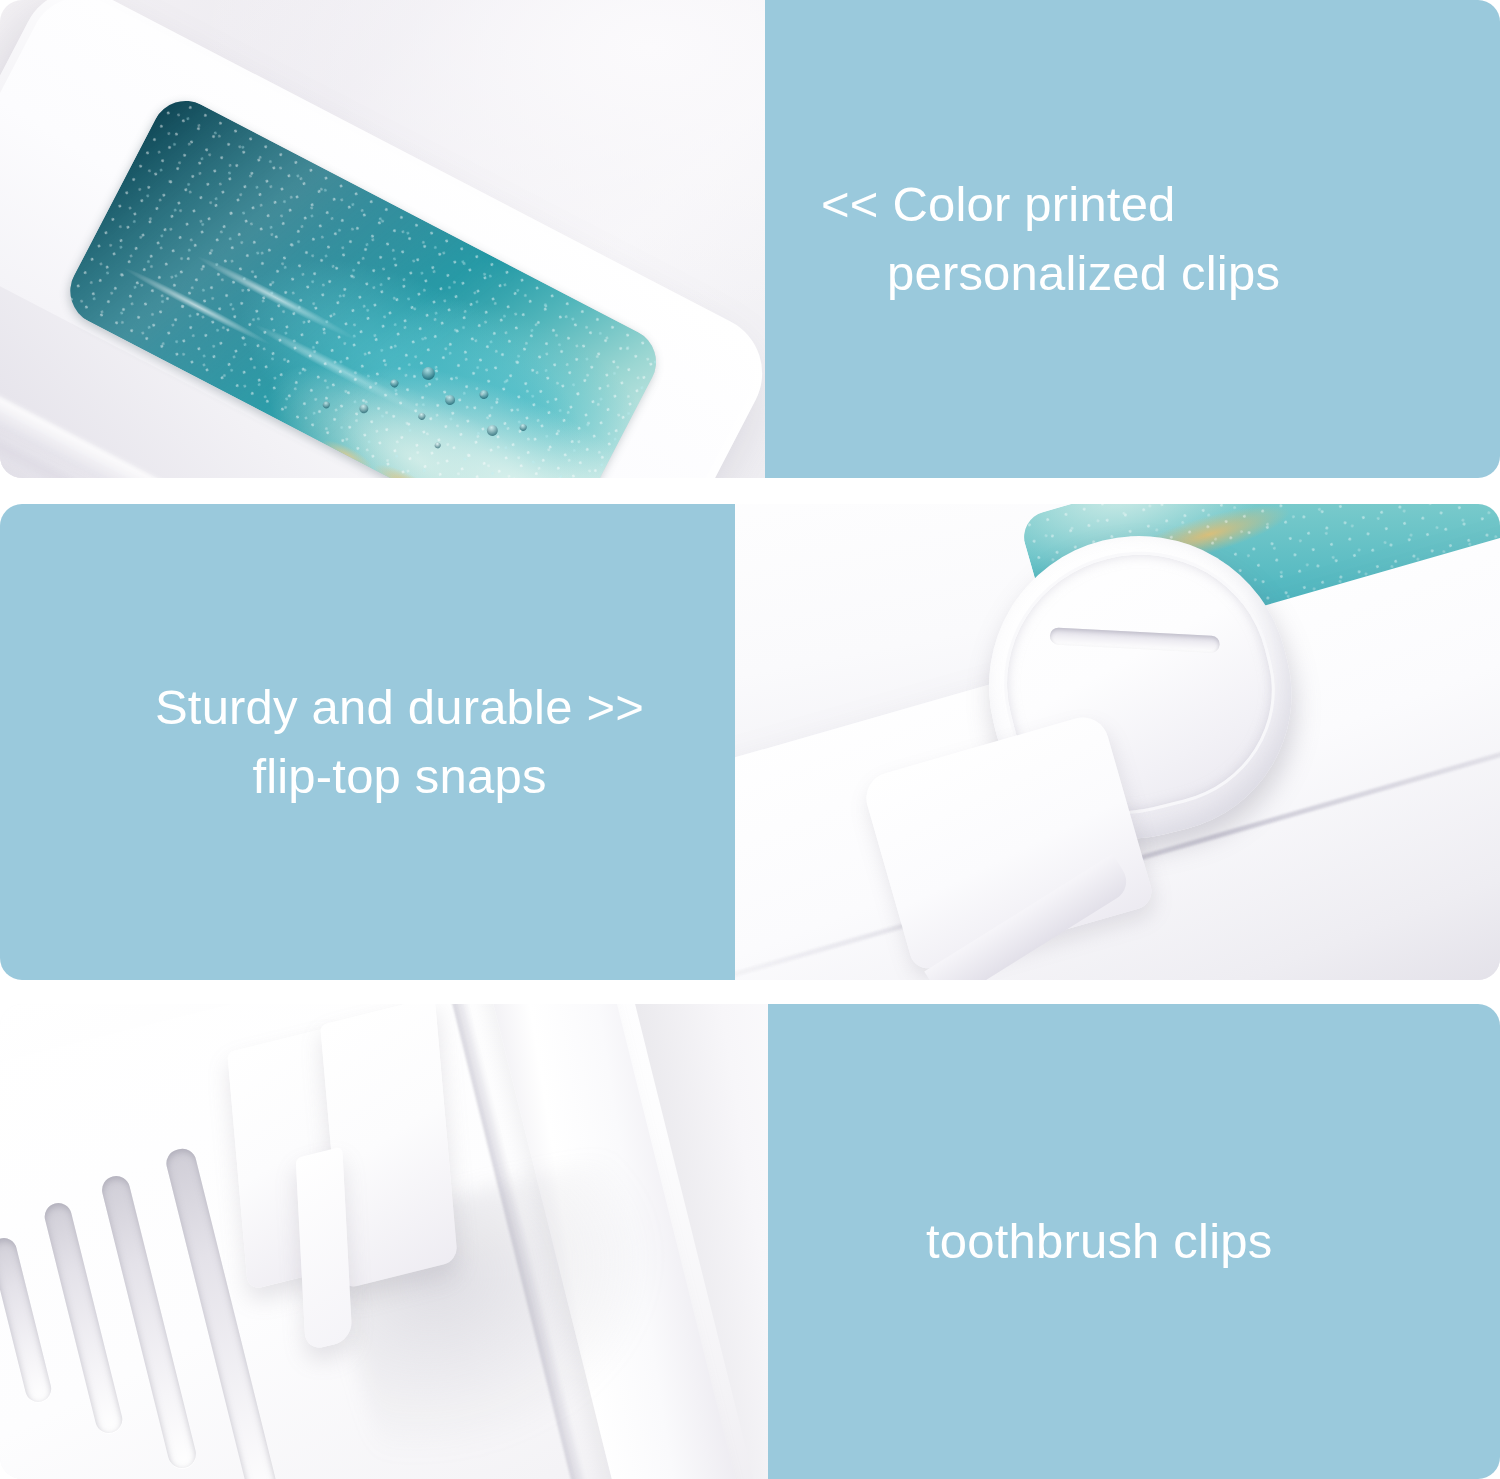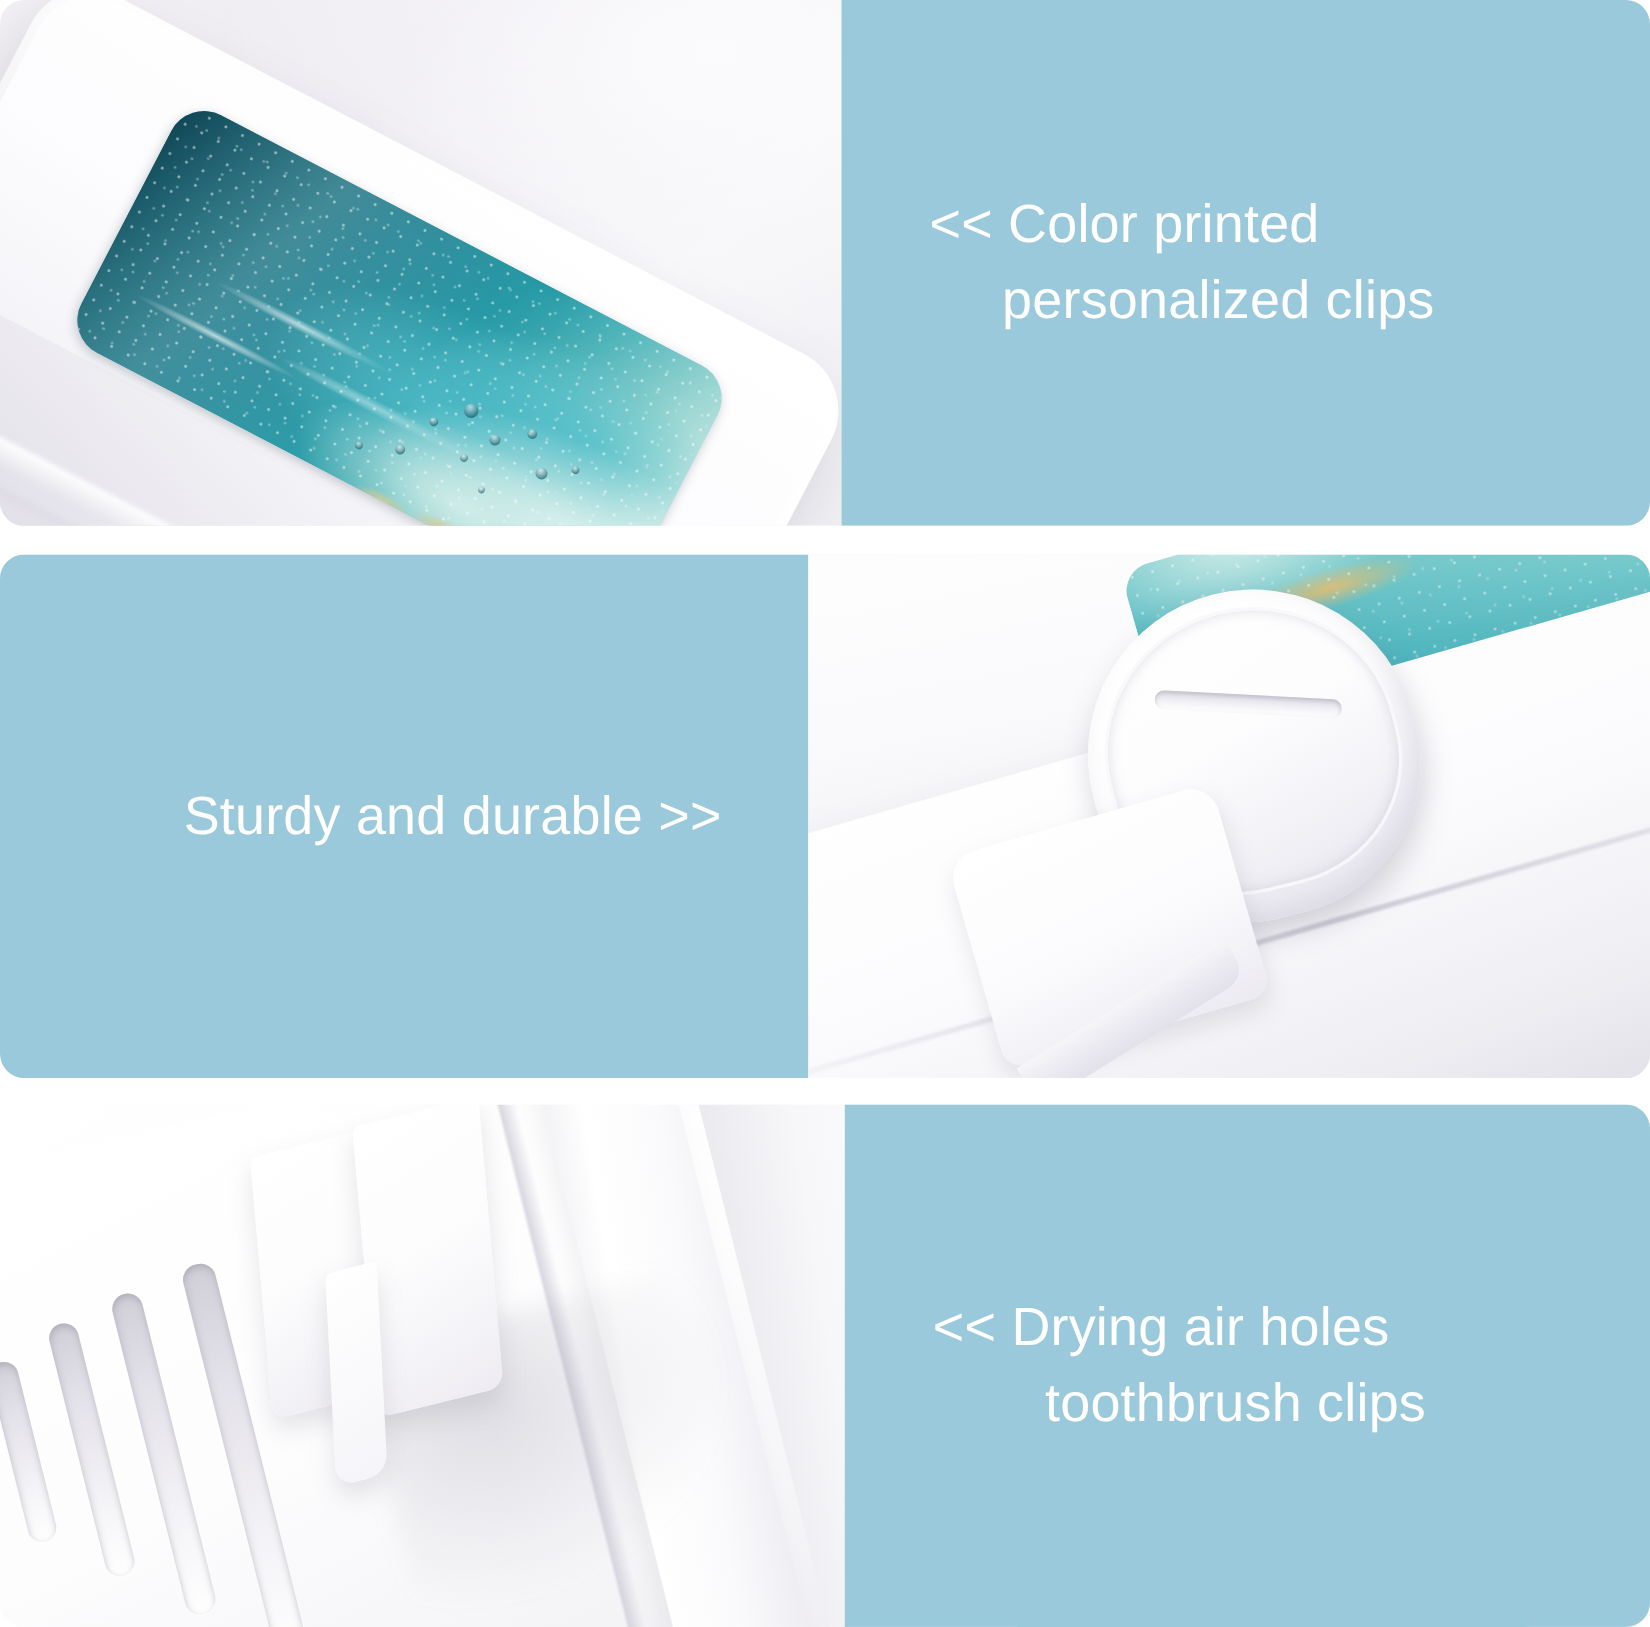--- a/index.html
+++ b/index.html
@@ -32,21 +32,20 @@
     flex:1 1 auto;
     background:#9ac9dc;
     display:flex;
     align-items:center;
     position:relative;
   }
   .caption-inner{
     padding-left:56px;
     padding-right:32px;
     width:100%;
-    margin-left:24px;
   }
   .cap-line{
     color:#ffffff;
     font-size:49px;
     line-height:1.40;
     letter-spacing:.2px;
     white-space:nowrap;
     font-weight:400;
   }
   .cap-line.indent{ padding-left:66px; }
@@ -357,20 +356,21 @@
         <div class="cap-line">&lt;&lt;  Color printed</div>
         <div class="cap-line indent">personalized clips</div>
       </div>
     </div>
   </div>
 
   <div class="row row-2">
     <div class="caption" style="flex:0 0 735px;">
       <div class="caption-inner">
         <div class="cap-line">Sturdy and durable  &gt;&gt;</div>
+        <div class="cap-line">flip-top snaps</div>
       </div>
     </div>
 
     <div class="photo p2" style="flex:1 1 auto;">
       <div class="bg"></div>
       <div class="c2-lid"></div>
       <div class="c2-decal">
           <span class="spk"></span>
         </div>
       <div class="c2-body"></div>
@@ -397,19 +397,18 @@
       <div class="slot s2"></div>
       <div class="slot s3"></div>
       <div class="slot s4"></div>
       <div class="clip clip-a"></div>
       <div class="clip clip-b"></div>
       <div class="clip clip-c"></div>
     </div>
 
     <div class="caption">
       <div class="caption-inner">
-        <div class="cap-line">&lt;&lt;  Drying air holes</div>
         <div class="cap-line indent-3">toothbrush clips</div>
       </div>
     </div>
   </div>
 
 </div>
 
 </body></html>

